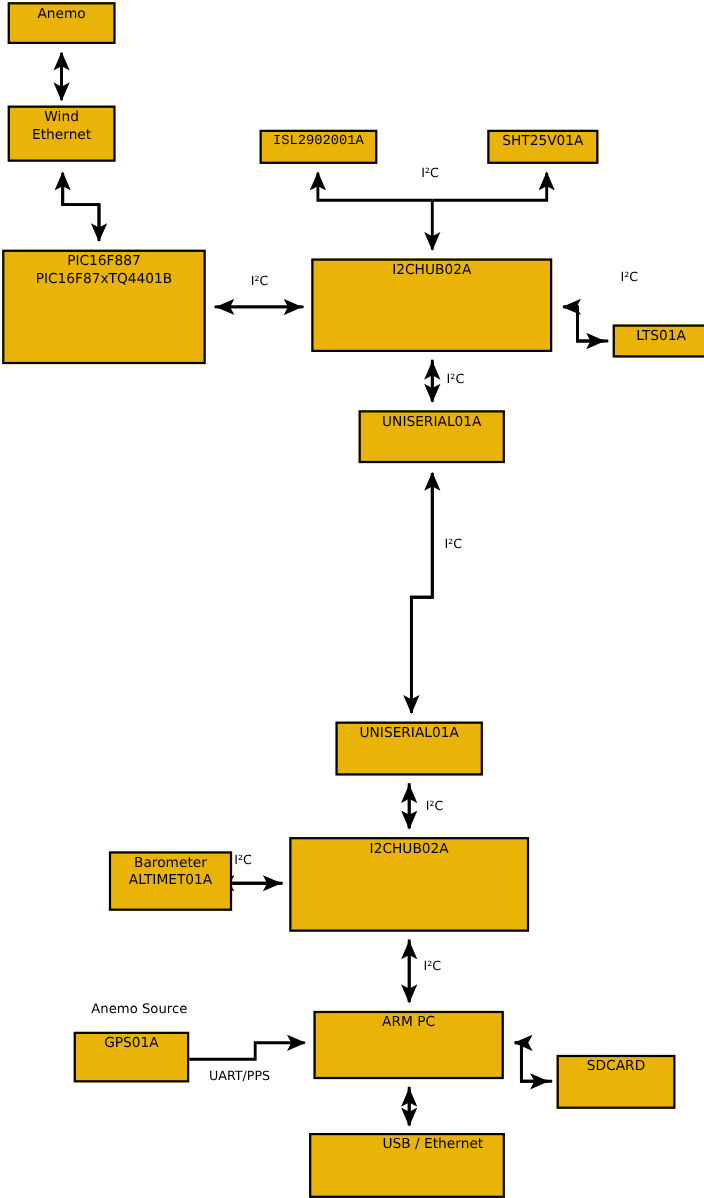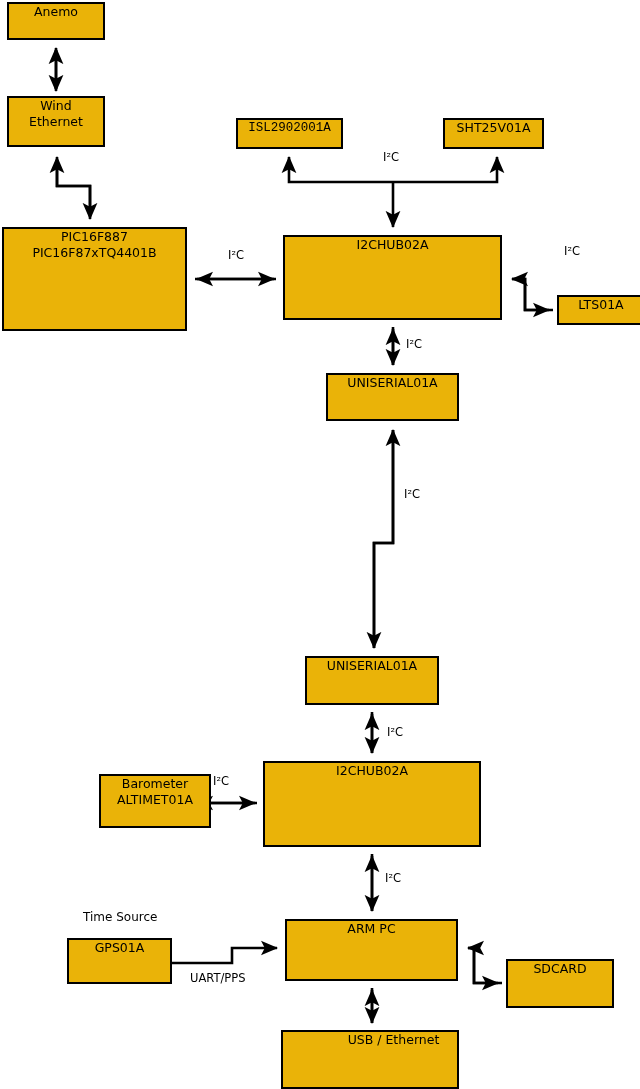--- a/index.html
+++ b/index.html
@@ -190,15 +190,15 @@
   <div class="edge-label" style="left:404px; top:489px;">I²C</div>
 
   <div class="edge-label" style="left:387px; top:727px;">I²C</div>
 
   <div class="edge-label" style="left:213px; top:776px;">I²C</div>
 
   <div class="edge-label" style="left:385px; top:873px;">I²C</div>
 
   <div class="edge-label" style="left:190px; top:973px;">UART/PPS</div>
 
-  <div class="free-label" style="left:83px; top:911px;">Time Source</div>
+  <div class="free-label" style="left:83px; top:911px;">Anemo Source</div>
 
 </div>
 
 </body></html>

